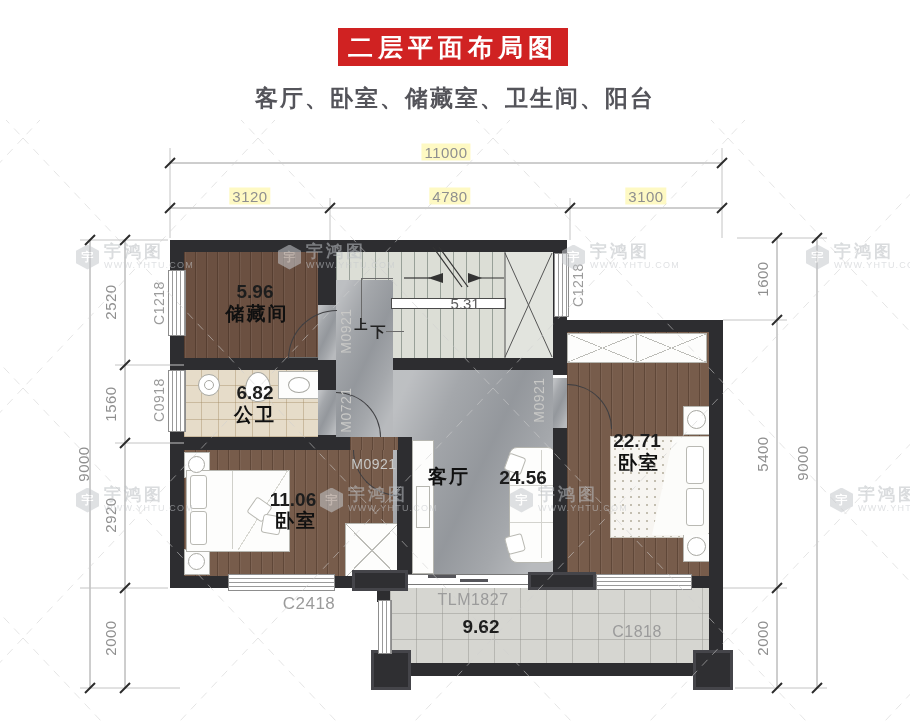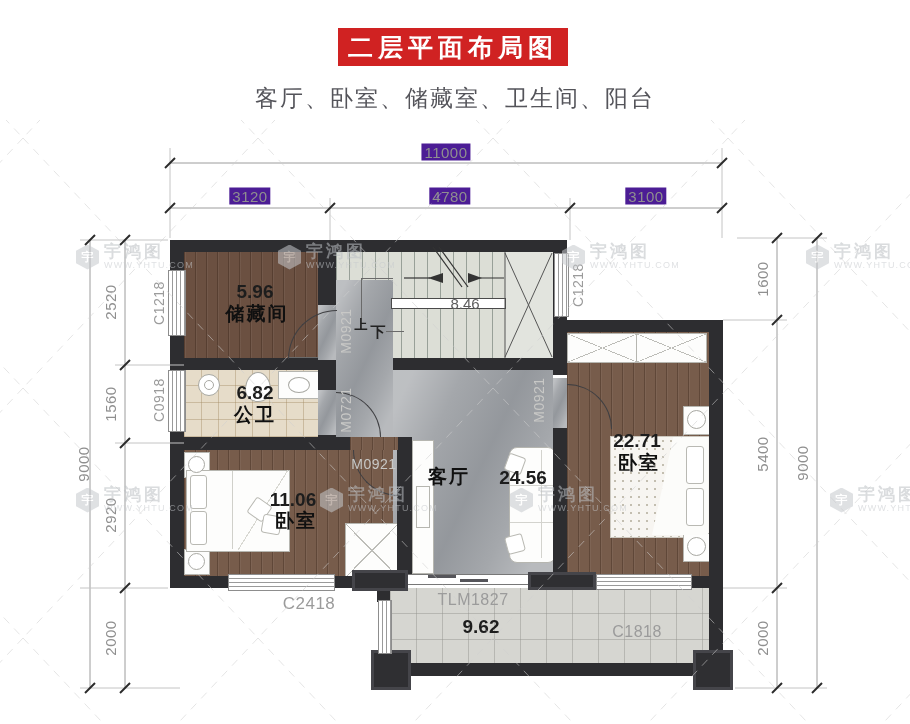--- a/index.html
+++ b/index.html
@@ -3,21 +3,21 @@
 <meta charset="utf-8">
 <style>
   html,body{margin:0;padding:0;width:910px;height:724px;background:#fff;
     font-family:"Liberation Sans","DejaVu Sans",sans-serif;overflow:hidden;position:relative}
   .abs{position:absolute}
   
   .banner{left:338px;top:28px;width:230px;height:38px;background:#d02222;color:#fff;
     display:flex;align-items:center;justify-content:center;font-size:25px;font-weight:700;
     letter-spacing:5px;font-family:"DejaVu Serif","Liberation Serif",serif;z-index:70}
   .subtitle{left:455px;top:98px;transform:translate(-50%,-50%);font-size:23px;color:#54545a;
-    letter-spacing:2px;font-weight:400;white-space:nowrap;z-index:70}
+    letter-spacing:2px;font-weight:700;white-space:nowrap;z-index:70}
   
   .wood{background-color:#775c4b;background-image:
     repeating-linear-gradient(90deg,rgba(35,18,8,.28) 0 1px,rgba(255,255,255,.05) 1px 2px,transparent 2px 11px);z-index:1}
   .wood-dark{background-color:#6b5041}
   .marble{background-color:#a4a7ab;background-image:
     linear-gradient(115deg,rgba(255,255,255,.28) 8%,transparent 28%,rgba(110,115,122,.30) 52%,transparent 72%,rgba(255,255,255,.22) 90%);z-index:2}
   .stairfloor{background-color:#dcded6;background-image:
     repeating-linear-gradient(90deg,#98a098 0 1px,transparent 1px 13px);z-index:1}
   .landing{background:#e2e4de;z-index:1}
   .btile{background-color:#e6dcc9;background-image:
@@ -43,21 +43,21 @@
   .dots{background-color:#f7f5f1;border:1px solid #ccc8bf;background-image:
     radial-gradient(#c3beb0 1px,transparent 1.4px);background-size:8px 8px;z-index:3}
   .circ{border:1px solid #a8a8a2;border-radius:50%;background:#fff;z-index:4}
   .pil{background:#fff;border:1px solid #b9b9b3;border-radius:3px;z-index:5}
   .arc{border:0 solid #3f3f42;background:transparent;z-index:15}
   .thin{background:#6a6a6a;z-index:9}
   .rail{background:#fff;border:1px solid #4a4a4a;z-index:8}
   
   .lbl{position:absolute;transform:translate(-50%,-50%);white-space:nowrap;z-index:30}
   .rot{transform:translate(-50%,-50%) rotate(-90deg)}
-  .dim{font-size:15px;color:#8f8f8f;background:#4c1d95;padding:0 3px;letter-spacing:.5px}
+  .dim{font-size:15px;color:#8f8f8f;background:#fef9c3;padding:0 3px;letter-spacing:.5px}
   .dimr{font-size:15px;color:#8f8f8f;letter-spacing:.5px}
   .olab{font-size:14px;color:#9b9b9b;letter-spacing:.5px}
   .olab.light{color:#c8c8c6}
   .rnum{font-size:19px;color:#1d1d1d;font-weight:600}
   .rname{font-size:19px;color:#101010;font-weight:800;letter-spacing:2px}
   .snum{font-size:15px;color:#5e5e5e}
   .updn{font-size:13px;color:#222;font-weight:700}
   
   .wm{display:flex;align-items:center;gap:5px;opacity:.55;z-index:40;pointer-events:none}
   .wm-icon{width:23px;height:25px;background:#c6c9cd;clip-path:polygon(50% 0,100% 25%,100% 75%,50% 100%,0 75%,0 25%);
@@ -273,21 +273,21 @@
 <div class="lbl rname" style="left:257px;top:314px">储藏间</div>
 <div class="lbl rnum" style="left:255px;top:393px">6.82</div>
 <div class="lbl rname" style="left:255px;top:415px">公卫</div>
 <div class="lbl rnum" style="left:293px;top:500px">11.06</div>
 <div class="lbl rname" style="left:296px;top:521px">卧室</div>
 <div class="lbl rname" style="left:449px;top:477px">客厅</div>
 <div class="lbl rnum" style="left:523px;top:478px">24.56</div>
 <div class="lbl rnum" style="left:637px;top:441px">22.71</div>
 <div class="lbl rname" style="left:639px;top:463px">卧室</div>
 <div class="lbl rnum" style="left:481px;top:627px">9.62</div>
-<div class="lbl snum" style="left:465px;top:303px">8.46</div>
+<div class="lbl snum" style="left:465px;top:303px">5.31</div>
 <div class="lbl updn" style="left:361px;top:325px">上</div>
 <div class="lbl updn" style="left:378px;top:332px;font-size:15px">下</div>
 
 <div class="abs wm" style="left:76px;top:243px">
   <div class="wm-icon">宇</div>
   <div>
       <div class="wm-brand">宇鸿图</div>
        <div class="wm-url">WWW.YHTU.COM</div>
     </div>
 </div>

